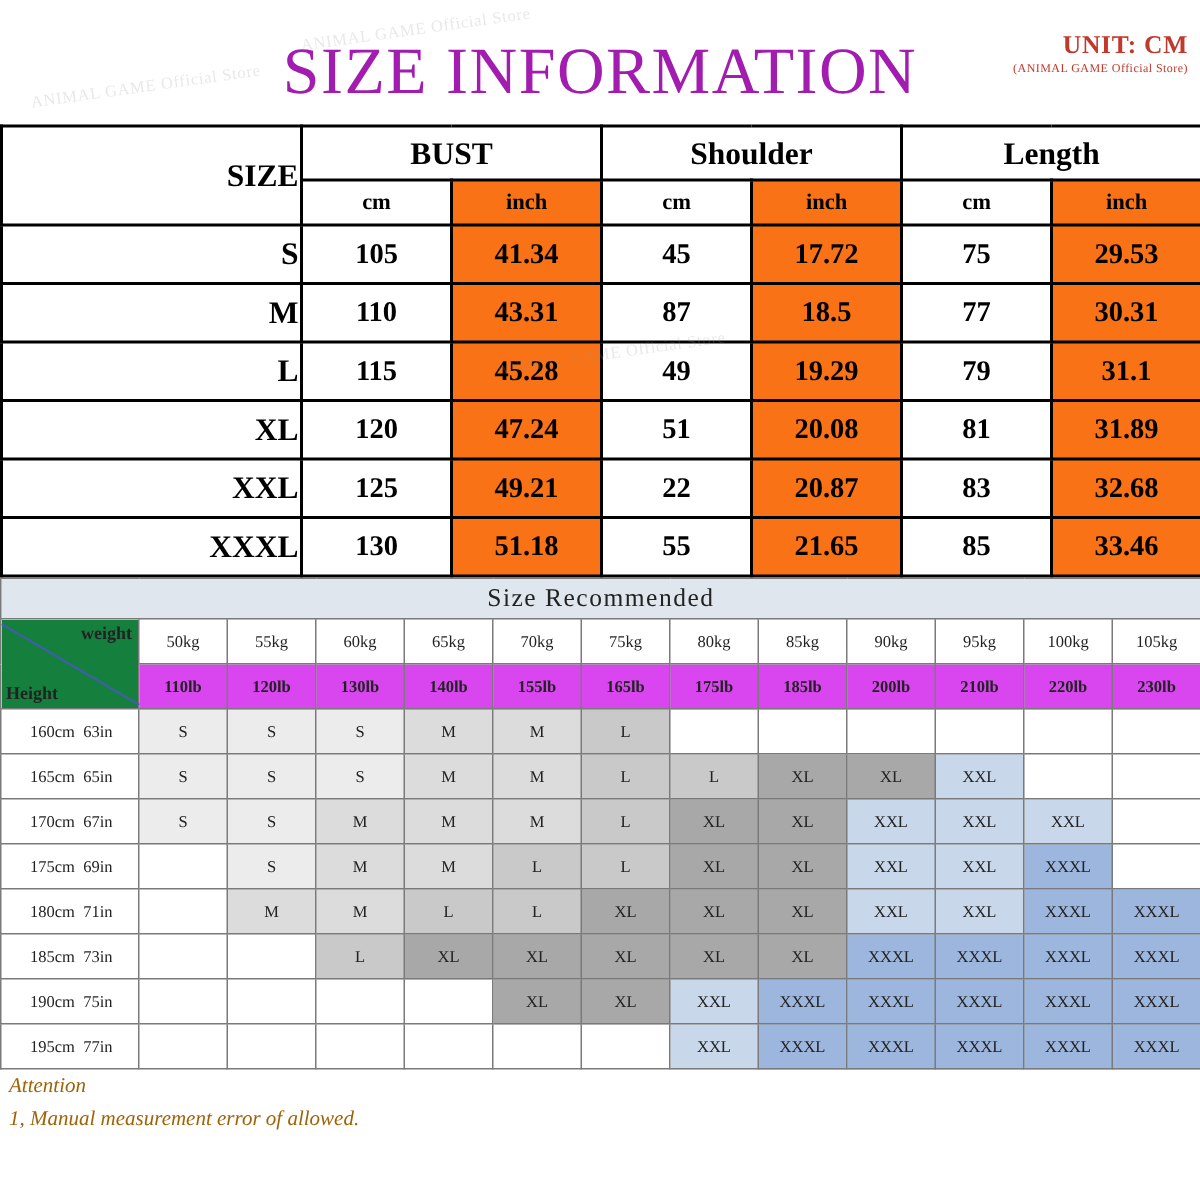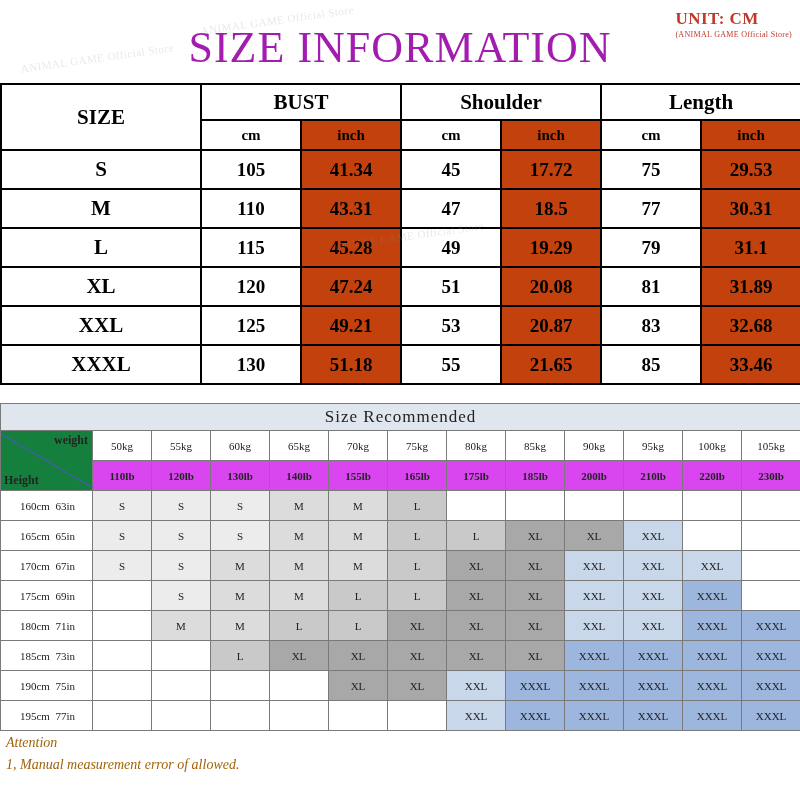--- a/index.html
+++ b/index.html
@@ -18,21 +18,21 @@
     font-size:11px;
     letter-spacing:.5px;
     white-space:nowrap;
     pointer-events:none;
   }
   .wm1{left:200px;top:14px;transform:rotate(-8deg);}
   .wm2{left:20px;top:52px;transform:rotate(-8deg);}
   .wm3{left:330px;top:230px;transform:rotate(-8deg);}
 
   .unit{
-    position:absolute;right:8px;top:9px;text-align:left;
+    position:absolute;right:8px;top:20px;text-align:right;
   }
   .unit .u1{
     font-family:"Liberation Serif", serif;
     font-size:17px;font-weight:bold;color:#c0392b;letter-spacing:.5px;
   }
   .unit .u2{
     font-family:"Liberation Serif", serif;
     font-size:8px;color:#c0392b;letter-spacing:.3px;margin-top:1px;
   }
 
@@ -62,29 +62,30 @@
   table.sz .hdr{
     font-size:21px;
     height:32px;
   }
   table.sz .sub{
     font-size:15px;
     height:26px;
   }
   table.sz .sizecell{
     font-size:21px;
+    text-align:right;
   }
   table.sz .val{
     font-size:19px;
     height:35px;
   }
-  .shade{background:#c2410c;}
+  .shade{background:#f97316;}
 
   
-  .rec-wrap{margin-top:18px;}
+  .rec-wrap{margin-top:0;}
   table.rec{
     border-collapse:collapse;
     width:800px;
     table-layout:fixed;
     font-family:"Liberation Serif", serif;
   }
   table.rec td{
     border:1px solid #7a7a7a;
     text-align:center;
     font-size:11px;
@@ -179,21 +180,21 @@
     <td class="val shade">41.34</td>
     <td class="val">45</td>
     <td class="val shade">17.72</td>
     <td class="val">75</td>
     <td class="val shade">29.53</td>
   </tr>
   <tr>
     <td class="sizecell">M</td>
     <td class="val">110</td>
     <td class="val shade">43.31</td>
-    <td class="val">47</td>
+    <td class="val">87</td>
     <td class="val shade">18.5</td>
     <td class="val">77</td>
     <td class="val shade">30.31</td>
   </tr>
   <tr>
     <td class="sizecell">L</td>
     <td class="val">115</td>
     <td class="val shade">45.28</td>
     <td class="val">49</td>
     <td class="val shade">19.29</td>
@@ -206,21 +207,21 @@
     <td class="val shade">47.24</td>
     <td class="val">51</td>
     <td class="val shade">20.08</td>
     <td class="val">81</td>
     <td class="val shade">31.89</td>
   </tr>
   <tr>
     <td class="sizecell">XXL</td>
     <td class="val">125</td>
     <td class="val shade">49.21</td>
-    <td class="val">53</td>
+    <td class="val">22</td>
     <td class="val shade">20.87</td>
     <td class="val">83</td>
     <td class="val shade">32.68</td>
   </tr>
   <tr>
     <td class="sizecell">XXXL</td>
     <td class="val">130</td>
     <td class="val shade">51.18</td>
     <td class="val">55</td>
     <td class="val shade">21.65</td>

